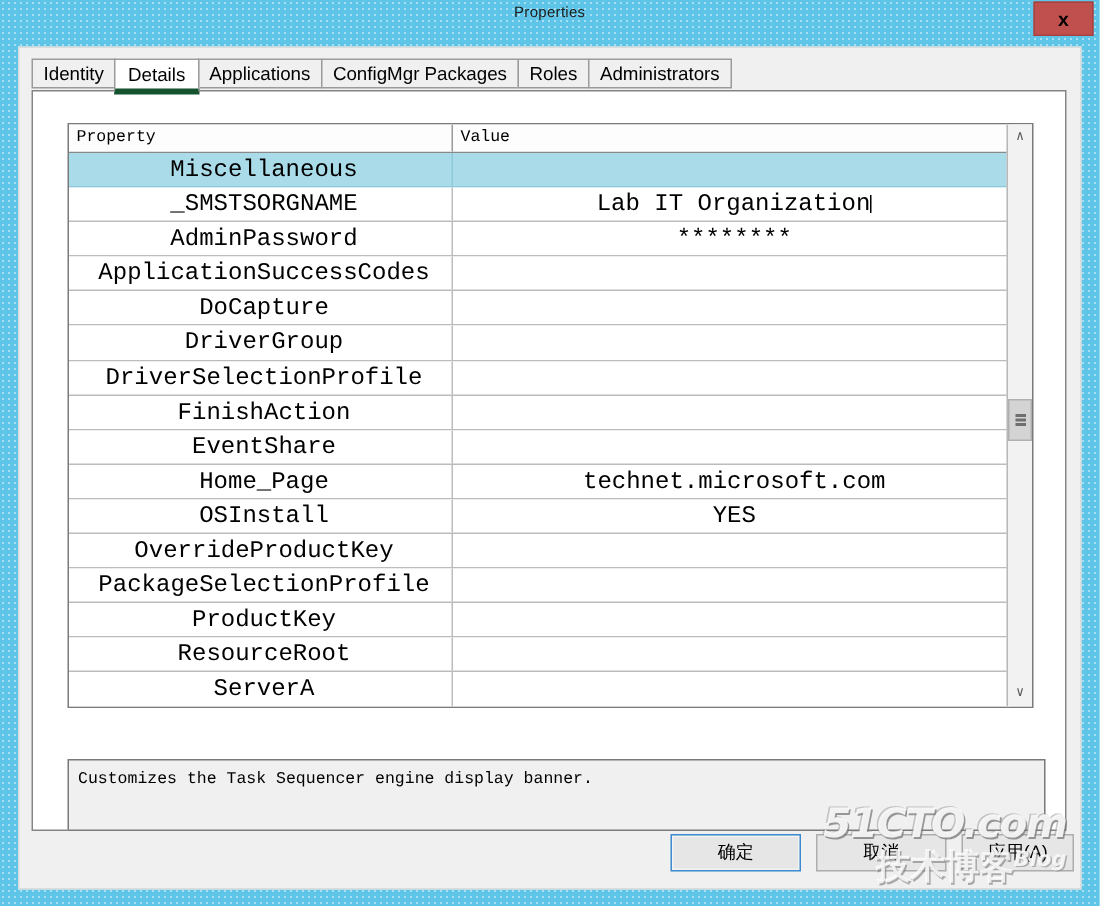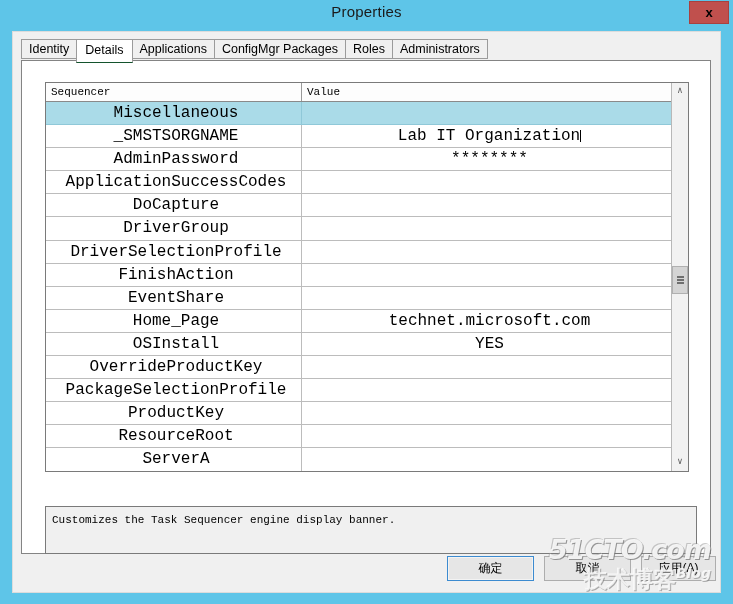--- a/index.html
+++ b/index.html
@@ -36,21 +36,21 @@
     position: absolute;
     left: 0; top: 0;
     width: 733px; height: 30px;
     z-index: 4;
   }
   #title-text {
     position: absolute;
     left: 0; top: 3px;
     width: 733px;
     text-align: center;
-    font-size: 15px;
+    font-size: 10px;
     color: #1b1b1b;
     letter-spacing: .2px;
   }
   #close-button {
     position: absolute;
     right: 4px; top: 1px;
     width: 40px; height: 23px;
     background: #c0504d;
     border: 1px solid #a8413f;
     color: #000;
@@ -91,21 +91,21 @@
     line-height: 18px;
     color: #000;
     cursor: pointer;
     position: relative;
     white-space: nowrap;
   }
   .tab.active {
     height: 24px;
     line-height: 21px;
     background: #ffffff;
-    border-bottom: 1px solid #14532d;
+    border-bottom: 4px solid #14532d;
     z-index: 2;
     padding: 0 8px;
   }
 
   
   #tabpage {
     position: absolute;
     left: 8px; top: 28px;
     width: 690px; height: 494px;
     background: #ffffff;
@@ -326,21 +326,21 @@
       <div class="tab">ConfigMgr Packages</div>
       <div class="tab">Roles</div>
       <div class="tab">Administrators</div>
     </div>
 
     <div id="tabpage"></div>
 
     <div id="grid-wrap">
 
       <div id="grid-head">
-        <div class="head-cell head-prop">Sequencer</div>
+        <div class="head-cell head-prop">Property</div>
         <div class="head-cell head-val">Value</div>
         <div class="head-cell head-spare"></div>
       </div>
 
       <div id="grid-body">
           <div class="grid-row section">
             <div class="cell cell-prop">Miscellaneous</div>
             <div class="cell cell-val"><span></span></div>
           </div>
           <div class="grid-row">

